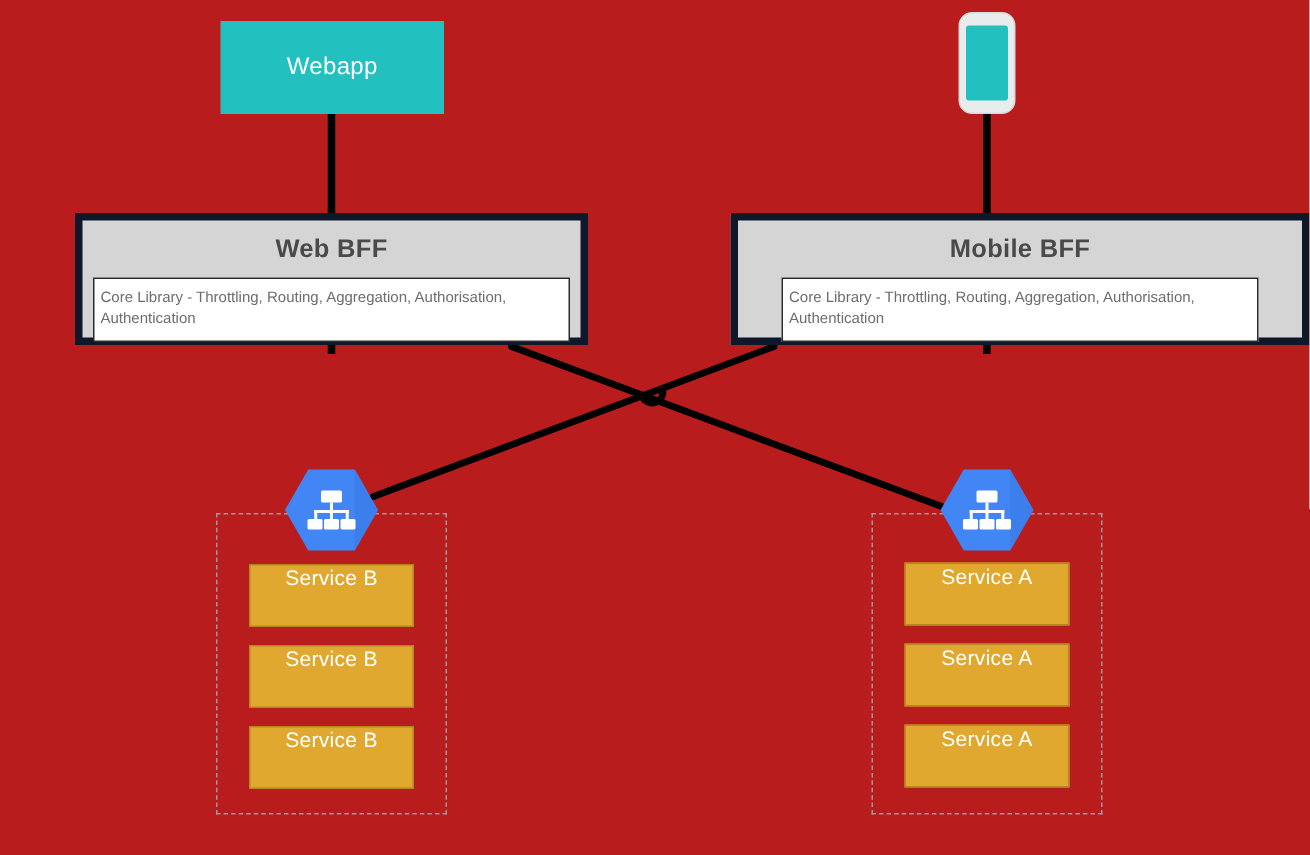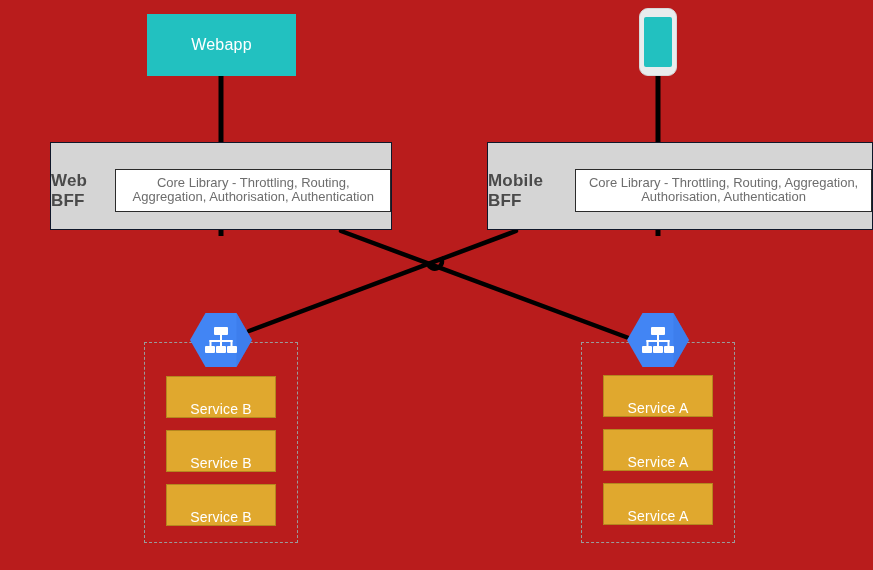--- a/index.html
+++ b/index.html
@@ -53,59 +53,58 @@
     width: 28px;
     height: 50px;
     border-radius: 2px;
   }
 
   
   .bff {
     position: absolute;
     box-sizing: border-box;
     background: #d5d5d5;
-    border: 1px solid #0f172a;
-    display: flex;
-    flex-direction: row;
+    border: 5px solid #0f172a;
+    display: flex;
+    flex-direction: column;
     align-items: center;
   }
   .bff-title {
     font-size: 17px;
     font-weight: bold;
     color: #4a4a4a;
     margin-top: 9px;
     letter-spacing: .2px;
   }
   .bff-lib {
     box-sizing: border-box;
     background: #ffffff;
     border: 1px solid #2b2b2b;
     width: 318px;
     margin-top: 9px;
     padding: 6px 4px 7px 4px;
-    text-align: center;
-    font-size: 13px;
+    font-size: 10px;
     line-height: 14px;
     color: #6d6d6d;
   }
 
   
   .group {
     position: absolute;
     box-sizing: border-box;
     border: 1px dashed #9a9a9a;
     background: transparent;
   }
   .service {
     position: absolute;
     box-sizing: border-box;
     background: #e0a82e;
     border: 1px solid #b5871f;
     display: flex;
-    align-items: flex-end;
+    align-items: flex-start;
     justify-content: center;
     color: #ffffff;
     font-size: 14px;
     letter-spacing: .2px;
   }
 
   
   .hex {
     position: absolute;
     width: 62px;

